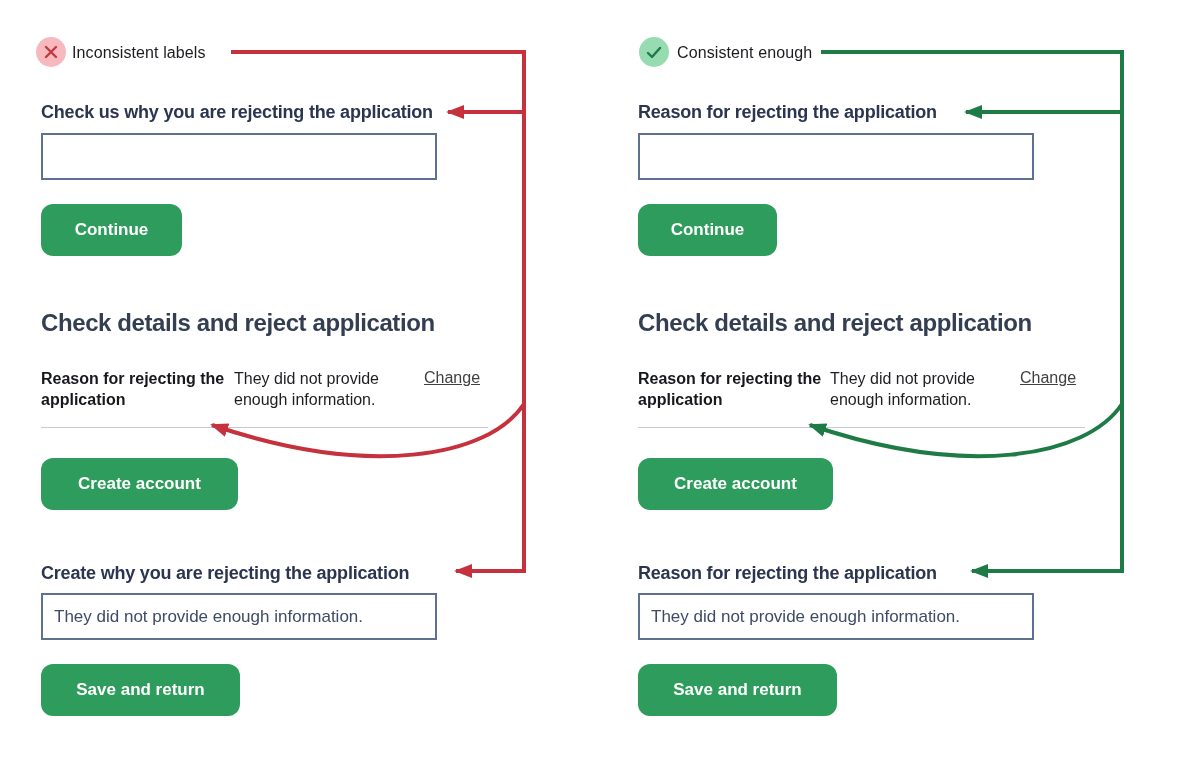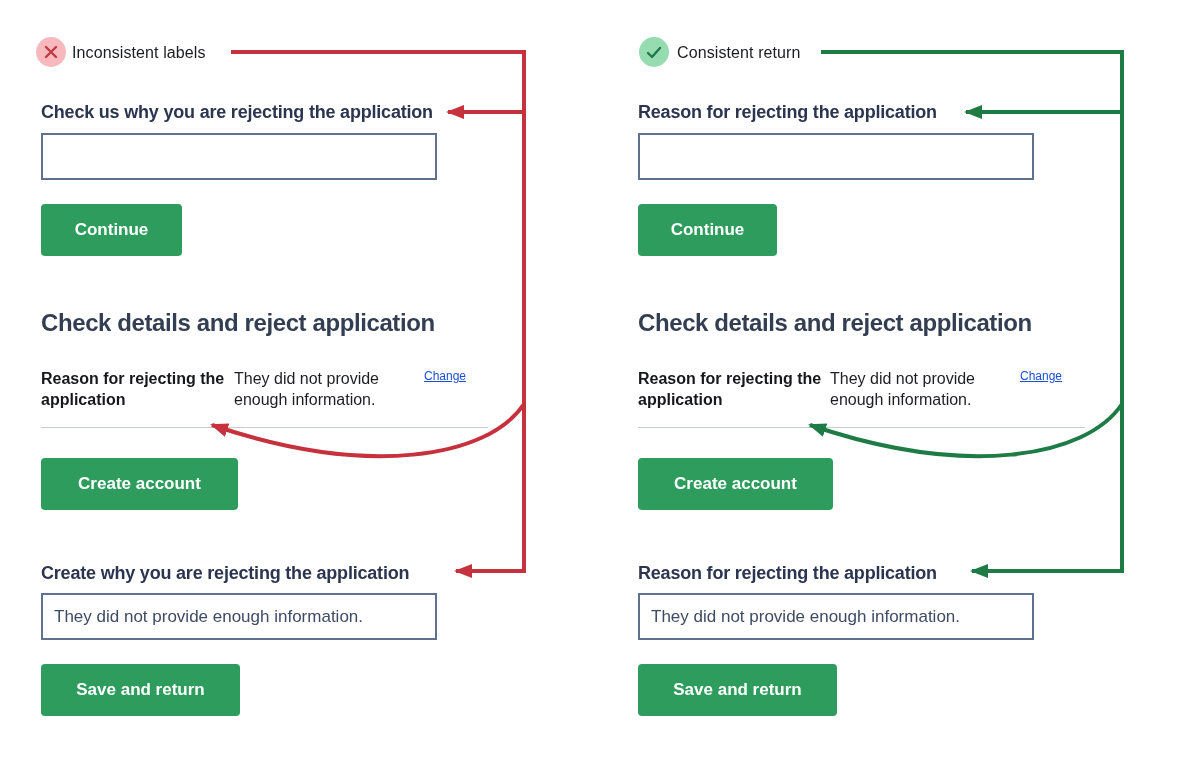--- a/index.html
+++ b/index.html
@@ -16,28 +16,28 @@
   .form-heading{font-size:18px;font-weight:bold;color:#2b3550;letter-spacing:-.2px;white-space:nowrap;}
   .page-heading{font-size:24px;font-weight:bold;color:#343e52;letter-spacing:-.4px;white-space:nowrap;}
   
   .text-input{
     box-sizing:border-box;width:396px;height:47px;border:2px solid #5f7090;border-radius:0;
     background:#fff;font-family:"Liberation Sans","DejaVu Sans",sans-serif;
     font-size:17px;color:#3f4b64;padding:0 11px;outline:none;
   }
   
   .green-btn{
-    box-sizing:border-box;height:52px;border:none;border-radius:4px;background:#2e9c5c;
+    box-sizing:border-box;height:52px;border:none;border-radius:12px;background:#2e9c5c;
     color:#ffffff;font-family:"Liberation Sans","DejaVu Sans",sans-serif;
     font-size:17px;font-weight:bold;cursor:pointer;display:flex;align-items:center;justify-content:center;
   }
   
   .summary-key{font-size:16px;font-weight:bold;color:#17181c;line-height:21px;width:185px;}
   .summary-value{font-size:16px;color:#1d1e22;line-height:21px;width:178px;}
-  .change-link{font-size:12px;color:#1d4ed8;text-decoration:underline;cursor:pointer;}
+  .change-link{font-size:16px;color:#404040;text-decoration:underline;cursor:pointer;}
   .divider{height:1px;background:#c4cad6;width:447px;}
   .arrow-layer{position:absolute;left:0;top:0;pointer-events:none;}
 </style>
 </head>
 <body>
 
 <div class="canvas">
 
   <div class="abs badge-circle" style="left:36px;top:37px;background:#f7b9bd;">
     <svg width="14" height="14" viewBox="0 0 14 14">
@@ -67,21 +67,21 @@
   <input class="abs text-input" style="left: 41px; top: 593px;" type="text" value="They did not provide enough information.">
   <button class="abs green-btn" style="left:41px;top:664px;width:199px;">
     <span>Save and return</span>
   </button>
 
   <div class="abs badge-circle" style="left:639px;top:37px;background:#97dbb0;">
     <svg width="16" height="13" viewBox="0 0 16 13">
       <path d="M2 7 L6 11 L14 2" stroke="#1f7a4b" stroke-width="2.4" stroke-linecap="round" stroke-linejoin="round" fill="none"></path>
     </svg>
   </div>
-  <div class="abs badge-label" style="left:677px;top:44px;">Consistent return</div>
+  <div class="abs badge-label" style="left:677px;top:44px;">Consistent enough</div>
 
   <div class="abs form-heading" style="left:638px;top:102px;">Reason for rejecting the application</div>
   <input class="abs text-input" style="left: 638px; top: 133px;" type="text" value="">
   <button class="abs green-btn" style="left:638px;top:204px;width:139px;">
     <span>Continue</span>
   </button>
 
   <div class="abs page-heading" style="left:638px;top:309px;">Check details and reject application</div>
 
   <div class="abs summary-key" style="left:638px;top:368px;">Reason for rejecting the application</div>

